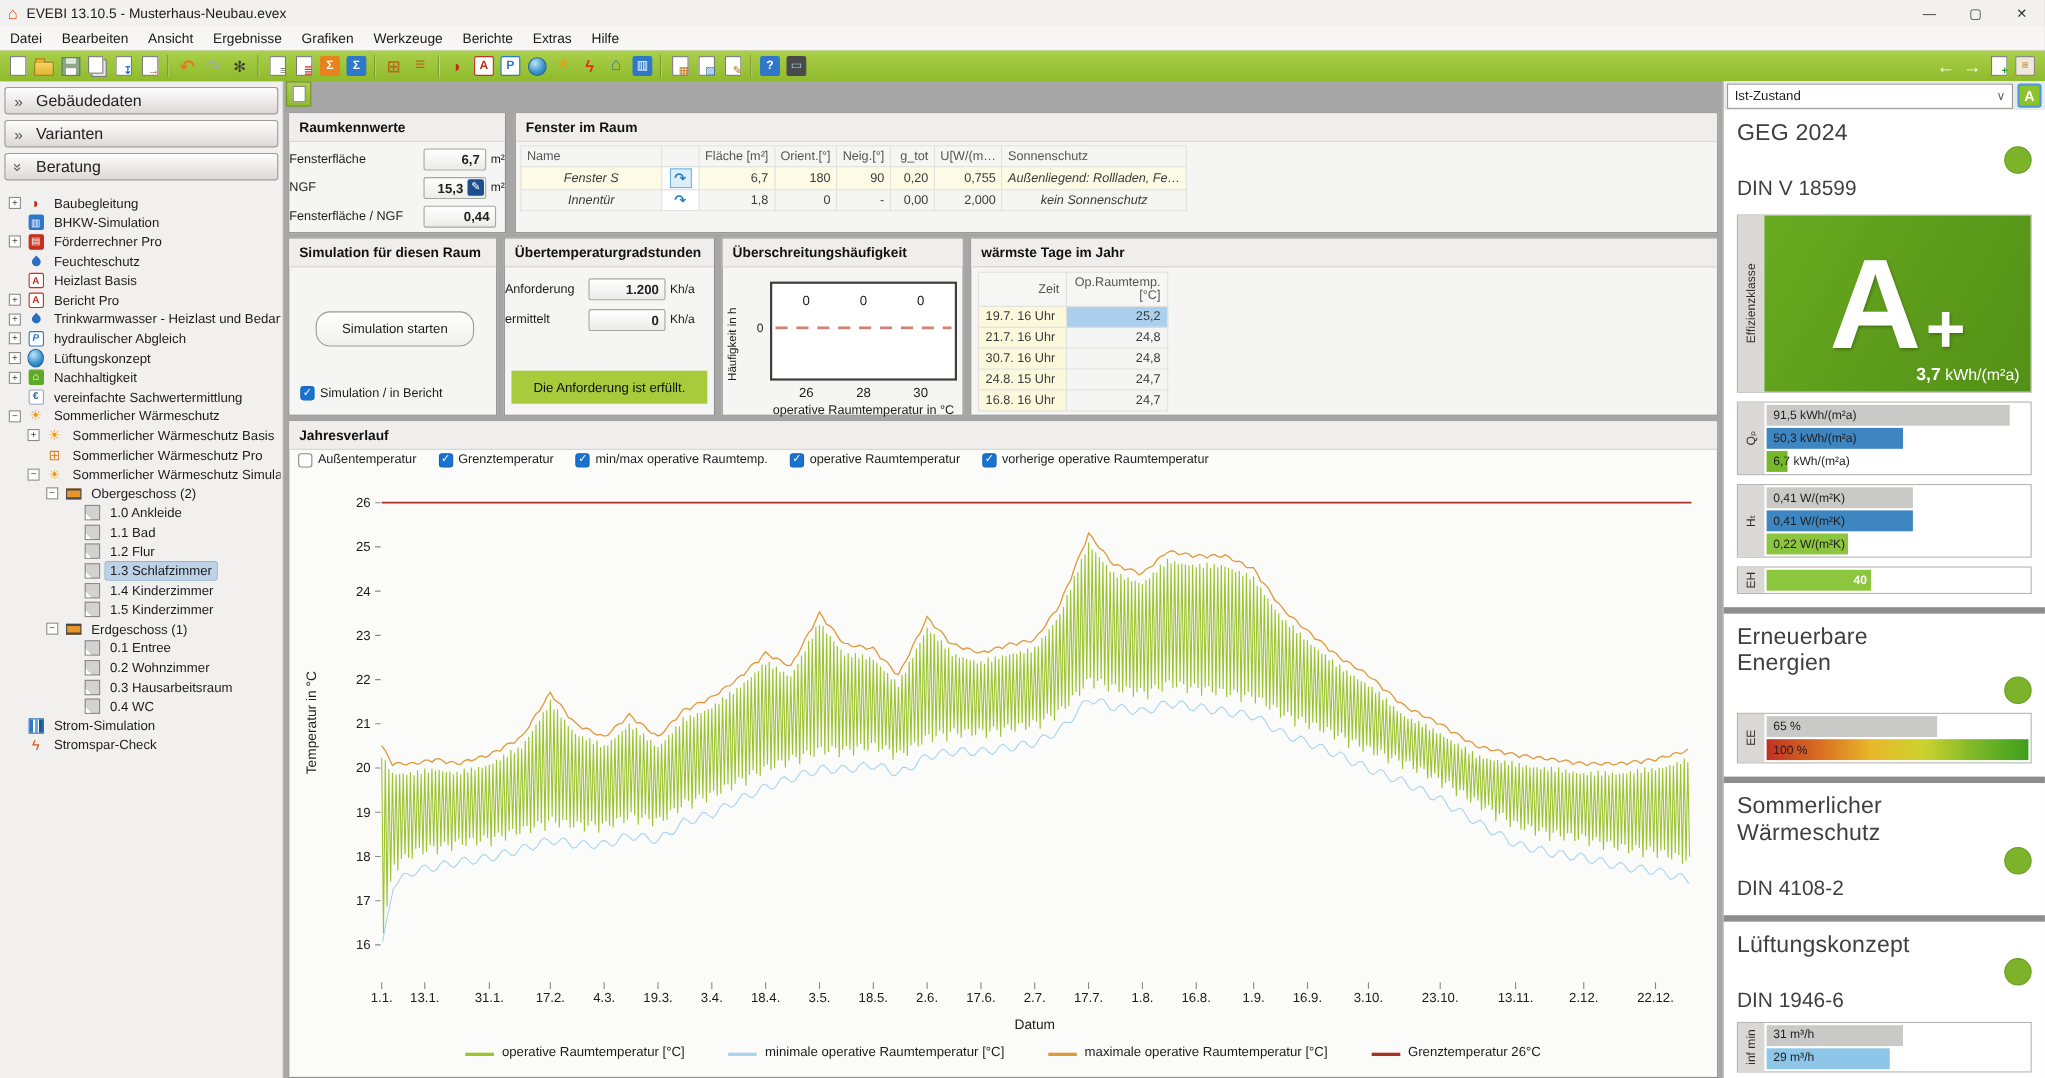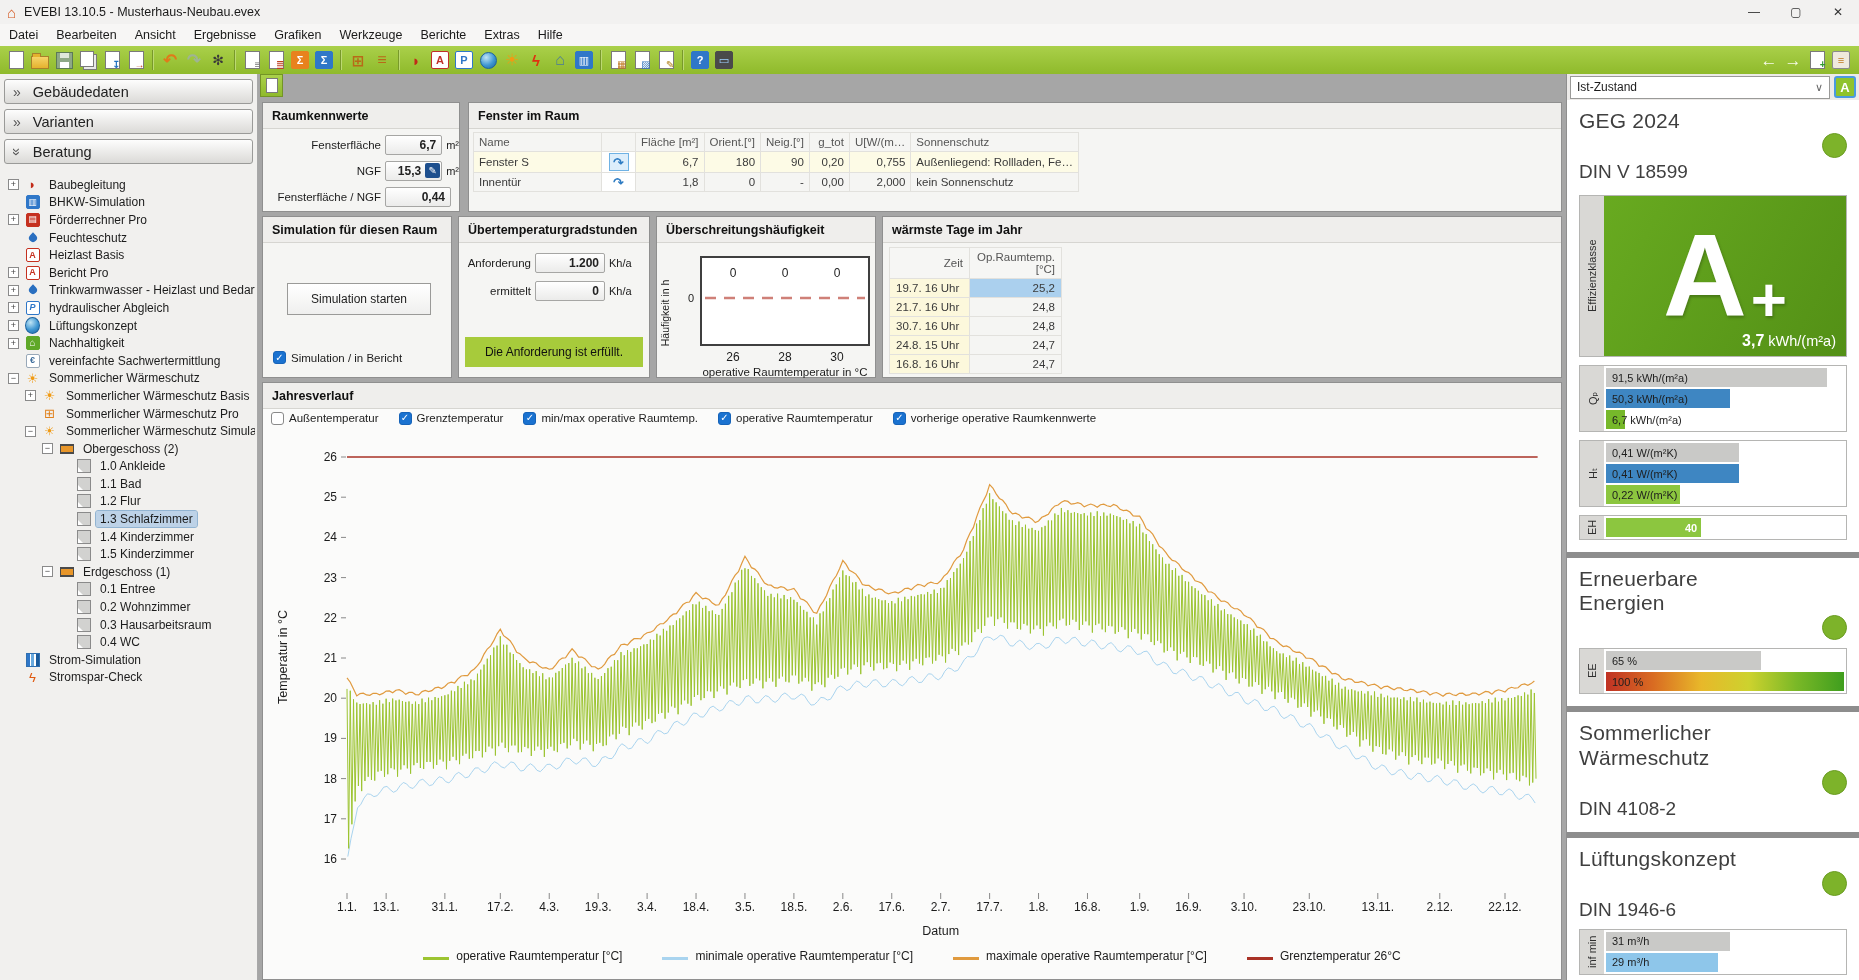--- a/index.html
+++ b/index.html
@@ -53,34 +53,34 @@
   .panel{position:absolute;background:#f5f5f3;border:1px solid #8f8f8f;box-sizing:border-box;}
   .ptitle{height:25px;background:#efeeec;border-bottom:1px solid #d6d5d1;font-weight:bold;font-size:12.5px;display:flex;align-items:center;padding-left:9px;color:#111;}
   .p-rk{left:3px;top:28px;width:198px;height:110px;}
   .p-fen{left:209px;top:28px;width:1094px;height:110px;}
   .p-sim{left:3px;top:142px;width:190px;height:162px;}
   .p-uet{left:199px;top:142px;width:192px;height:162px;}
   .p-ueb{left:397px;top:142px;width:220px;height:162px;}
   .p-wta{left:623px;top:142px;width:680px;height:162px;}
   .p-jv{left:3px;top:308px;width:1300px;height:598px;background:#fbfbfa;}
   .krow{position:absolute;height:20px;display:flex;align-items:center;}
-  .klabel{width:118px;text-align:right;font-size:11.5px;color:#1c1c1c;flex:none;}
+  .klabel{width:118px;text-align:left;font-size:11.5px;color:#1c1c1c;flex:none;}
   .ibox{background:linear-gradient(#ffffff,#ebebea);border:1px solid #a6a6a4;border-radius:2px;font-weight:bold;font-size:12px;text-align:right;padding:2px 5px;box-sizing:border-box;position:relative;}
   .kunit{font-size:11px;color:#1c1c1c;margin-left:4px;}
   .pencil{position:absolute;right:1px;top:1px;width:15px;height:15px;background:#1d4f8e;border-radius:2px;color:#fff;font-size:10px;display:flex;align-items:center;justify-content:center;font-weight:normal;}
   table.ftab{border-collapse:collapse;font-size:11.5px;margin:3px 0 0 4px;}
   table.ftab th{font-weight:normal;color:#555;text-align:right;padding:3px 5px;border:1px solid #e2e1dd;background:#f5f5f3;white-space:nowrap;}
   table.ftab th.l{text-align:left;}
   table.ftab td{padding:3px 5px;border:1px solid #e2e1dd;color:#3a3a3a;text-align:right;white-space:nowrap;overflow:hidden;}
-  table.ftab td.l{text-align:left;}
+  table.ftab td.l{text-align:center;font-style:italic;}
   tr.rowy td{background:#fdfbe6;}
   td.iconcell{text-align:center !important;background:#fff !important;padding:1px !important;}
   .spinarrow{color:#2e7cc3;font-weight:bold;font-size:13px;display:inline-flex;width:18px;height:16px;align-items:center;justify-content:center;}
   .spinsel{border:1px solid #6fb2e4;background:#ddeefb;}
-  .simbtn{position:absolute;left:24px;top:66px;width:142px;height:30px;background:linear-gradient(#fff,#efefee);border:1px solid #9a9a98;border-radius:0;display:flex;align-items:center;justify-content:center;font-size:12px;color:#1c1c1c;text-align:center;}
+  .simbtn{position:absolute;left:24px;top:66px;width:142px;height:30px;background:linear-gradient(#fff,#efefee);border:1px solid #9a9a98;border-radius:13px;display:flex;align-items:center;justify-content:center;font-size:12px;color:#1c1c1c;text-align:center;}
   .cbrow{display:flex;align-items:center;font-size:11.5px;color:#1c1c1c;}
   .cbx{width:13px;height:13px;border-radius:3px;display:inline-flex;align-items:center;justify-content:center;font-size:10px;line-height:1;margin-right:5px;flex:none;box-sizing:border-box;}
   .cbx.on{background:#1a72d0;color:#fff;border:1px solid #1663b8;}
   .cbx.off{background:#fff;border:1px solid #8a8a8a;color:transparent;}
   .greenstatus{position:absolute;left:6px;right:6px;top:120px;height:30px;background:#a7cb3b;display:flex;align-items:center;justify-content:center;font-size:12px;color:#101010;}
   .jvcheckrow{position:absolute;left:8px;top:25px;height:20px;display:flex;align-items:center;gap:20px;}
   .legend{position:absolute;left:0;top:566px;width:100%;display:flex;justify-content:center;gap:40px;font-size:12px;color:#1c1c1c;align-items:center;}
   .lsw{display:inline-block;width:26px;height:3px;margin-right:7px;}
   
   .rpanel{position:absolute;left:1566px;top:74px;width:293px;bottom:0;background:#fff;border-left:1px solid #8f8f8f;box-sizing:border-box;}
@@ -647,21 +647,21 @@
         <span class="cbrow">
           <span class="cbx on">✓</span>
           <span>min/max operative Raumtemp.</span>
         </span>
         <span class="cbrow">
           <span class="cbx on">✓</span>
           <span>operative Raumtemperatur</span>
         </span>
         <span class="cbrow">
           <span class="cbx on">✓</span>
-          <span>vorherige operative Raumkennwerte</span>
+          <span>vorherige operative Raumtemperatur</span>
         </span>
       </div>
     <div id="bigchart" style="position:absolute;left:0;top:44px;"><svg width="1298" height="520">
           <text x="74" y="436" font-size="12" fill="#1c1c1c" text-anchor="end">16</text>
           <line x1="78" y1="432" x2="83" y2="432" stroke="#888"></line>
           <text x="74" y="395.8" font-size="12" fill="#1c1c1c" text-anchor="end">17</text>
           <line x1="78" y1="391.8" x2="83" y2="391.8" stroke="#888"></line>
           <text x="74" y="355.6" font-size="12" fill="#1c1c1c" text-anchor="end">18</text>
           <line x1="78" y1="351.6" x2="83" y2="351.6" stroke="#888"></line>
           <text x="74" y="315.40000000000003" font-size="12" fill="#1c1c1c" text-anchor="end">19</text>

